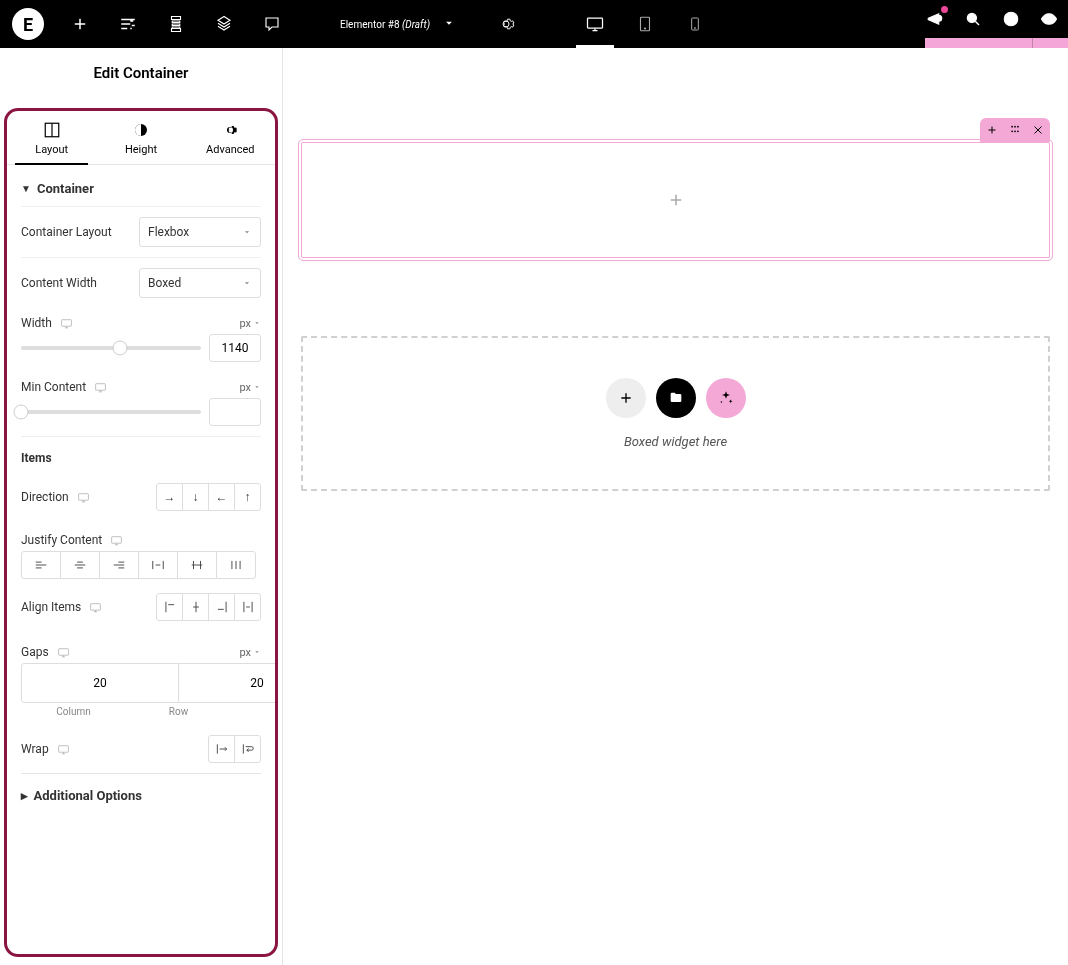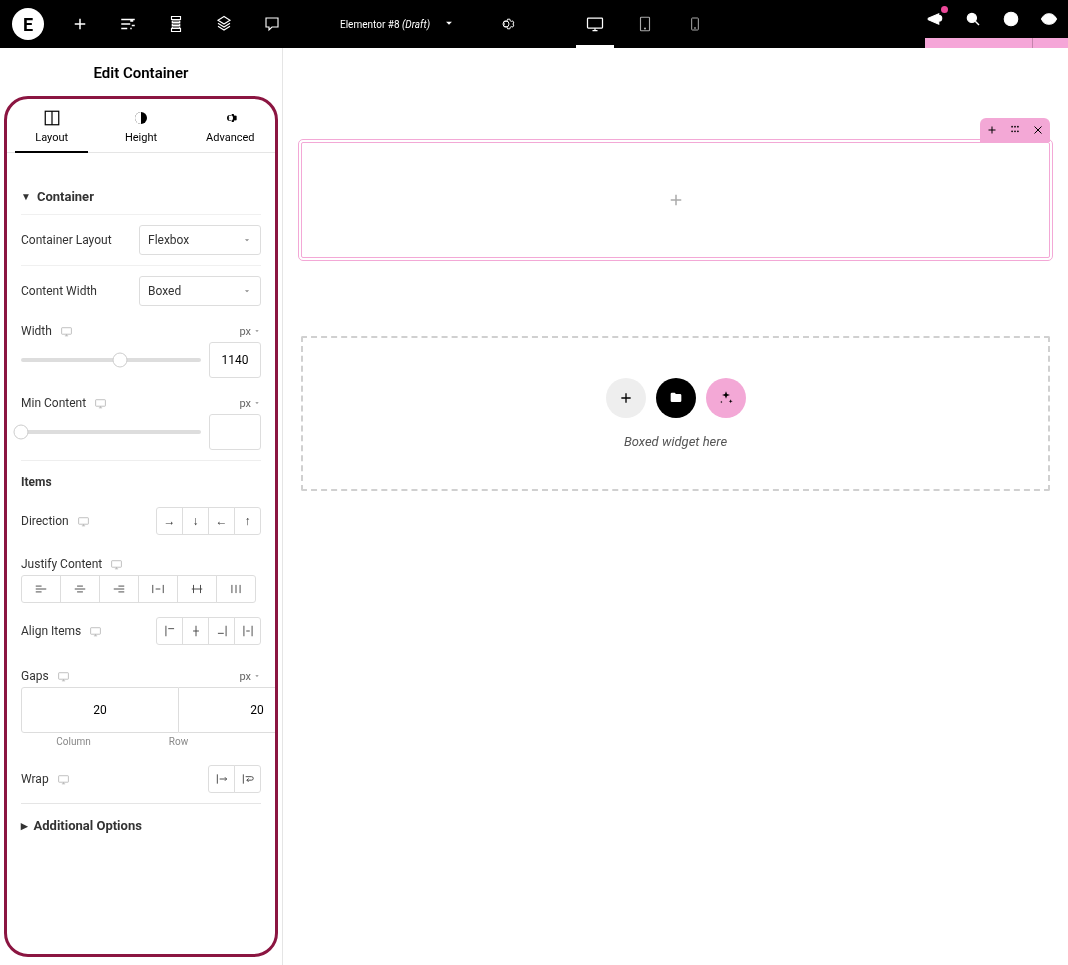--- a/index.html
+++ b/index.html
@@ -22,50 +22,50 @@
 .topbar-right-row1 .topbar-icon { width: 38px; height: 38px; position: relative; }
 .notif-dot { position: absolute; top: 6px; right: 6px; width: 7px; height: 7px; background: #ec4899; border-radius: 50%; }
 .publish-wrap { display: flex; }
 .publish-btn { background: #f5a6d8; color: #000; font-weight: 600; font-size: 14px; border: none; height: 40px; padding: 0 30px; cursor: pointer; }
 .publish-chevron { background: #f5a6d8; width: 36px; height: 40px; display: flex; align-items: center; justify-content: center; border-left: 1px solid rgba(0,0,0,0.2); cursor: pointer; }
 .topbar-right-stack { display: flex; flex-direction: column; align-items: flex-end; }
 
 .main { display: flex; height: calc(100% - 48px); }
 .sidebar { width: 283px; border-right: 1px solid #e5e5e5; display: flex; flex-direction: column; position: relative; }
 .sidebar-title { text-align: center; font-weight: 600; font-size: 15px; padding: 16px 0 14px; }
-.highlight-box { border: 3px solid #8b1541; border-radius: 24px; margin: 0 4px 8px; flex: 1; overflow: hidden; display: flex; flex-direction: column; gap: 20px; }
+.highlight-box { border: 3px solid #8b1541; border-radius: 14px; margin: 12px 4px 8px; flex: 1; overflow: hidden; display: flex; flex-direction: column; }
 .tabs { display: flex; border-bottom: 1px solid #e5e5e5; }
 .tab { flex: 1; text-align: center; padding: 10px 0 8px; cursor: pointer; position: relative; }
 .tab.active::after { content: ""; position: absolute; bottom: -1px; left: 8px; right: 8px; height: 2px; background: #000; }
 .tab-icon { display: block; margin: 0 auto 4px; }
 .tab-label { font-size: 11px; }
 
 .panel-body { padding: 0 14px; overflow-y: auto; flex: 1; font-size: 12px; color: #333; }
 .section-header { display: flex; align-items: center; padding: 16px 0 10px; font-weight: 700; font-size: 13px; cursor: pointer; }
 .section-header .caret { margin-right: 6px; font-size: 10px; }
 .control-row { display: flex; align-items: center; justify-content: space-between; padding: 10px 0; border-top: 1px solid #f0f0f0; }
 .control-row:first-of-type { border-top: 1px solid #e5e5e5; margin-top: 6px; }
 .control-label { font-size: 12px; color: #333; display: flex; align-items: center; gap: 8px; }
 .select-box { border: 1px solid #ddd; border-radius: 3px; height: 30px; width: 122px; display: flex; align-items: center; justify-content: space-between; padding: 0 8px; font-size: 12px; cursor: pointer; background: #fff; }
 .mini-label-row { display: flex; align-items: center; justify-content: space-between; padding: 8px 0 4px; }
 .mini-label { font-size: 12px; display: flex; align-items: center; gap: 8px; }
 .unit-select { font-size: 11px; color: #666; display: flex; align-items: center; gap: 2px; cursor: pointer; }
 .slider-row { display: flex; align-items: center; gap: 8px; padding-bottom: 10px; }
 .slider-track { flex: 1; height: 4px; background: #ddd; border-radius: 2px; position: relative; cursor: pointer; }
 .slider-thumb { position: absolute; top: 50%; transform: translate(-50%,-50%); width: 15px; height: 15px; background: #fff; border: 1px solid #ccc; border-radius: 50%; }
-.num-input { width: 52px; height: 36px; border: 1px solid #ddd; border-radius: 3px; text-align: center; font-size: 12px; }
+.num-input { width: 52px; height: 28px; border: 1px solid #ddd; border-radius: 3px; text-align: center; font-size: 12px; }
 .hint-text { font-style: italic; color: #888; font-size: 11px; padding: 4px 0 12px; line-height: 1.4; }
 .subhead { font-weight: 700; font-size: 12px; padding: 14px 0 8px; border-top: 1px solid #eee; }
 .btn-group { display: flex; }
 .btn-group .choice { width: 27px; height: 28px; border: 1px solid #ddd; margin-left: -1px; display: flex; align-items: center; justify-content: center; cursor: pointer; background: #fff; }
 .btn-group .choice:first-child { margin-left: 0; border-radius: 3px 0 0 3px; }
 .btn-group .choice:last-child { border-radius: 0 3px 3px 0; }
 .btn-group-wide .choice { width: 40px; }
 .gap-row { display: flex; gap: 0; }
-.gap-input { flex: 1; height: 46px; border: 1px solid #ddd; text-align: center; font-size: 12px; background: #fff; border-radius: 3px 0 0 3px; }
+.gap-input { flex: 1; height: 40px; border: 1px solid #ddd; text-align: center; font-size: 12px; background: #fff; border-radius: 3px 0 0 3px; }
 .gap-input + .gap-input { border-left: none; border-radius: 0; }
 .gap-labels { display: flex; }
 .gap-labels span { flex: 1; text-align: center; font-size: 10px; color: #888; padding-top: 3px; }
 .gap-labels span:last-child { margin-right: 30px; }
 .addl-section { border-top: 1px solid #e5e5e5; padding: 14px 0; font-weight: 700; font-size: 13px; display: flex; align-items: center; cursor: pointer; }
 
 .canvas { flex: 1; background: #fff; position: relative; padding: 20px 18px 0; overflow: hidden; }
 .element-wrap { position: relative; margin-top: 74px; }
 .element-handle { position: absolute; top: -24px; right: 0; height: 24px; background: #f3a8d6; border-radius: 6px 6px 0 0; display: flex; align-items: center; padding: 0 6px; gap: 10px; }
 .element-handle svg { fill: #000; }

